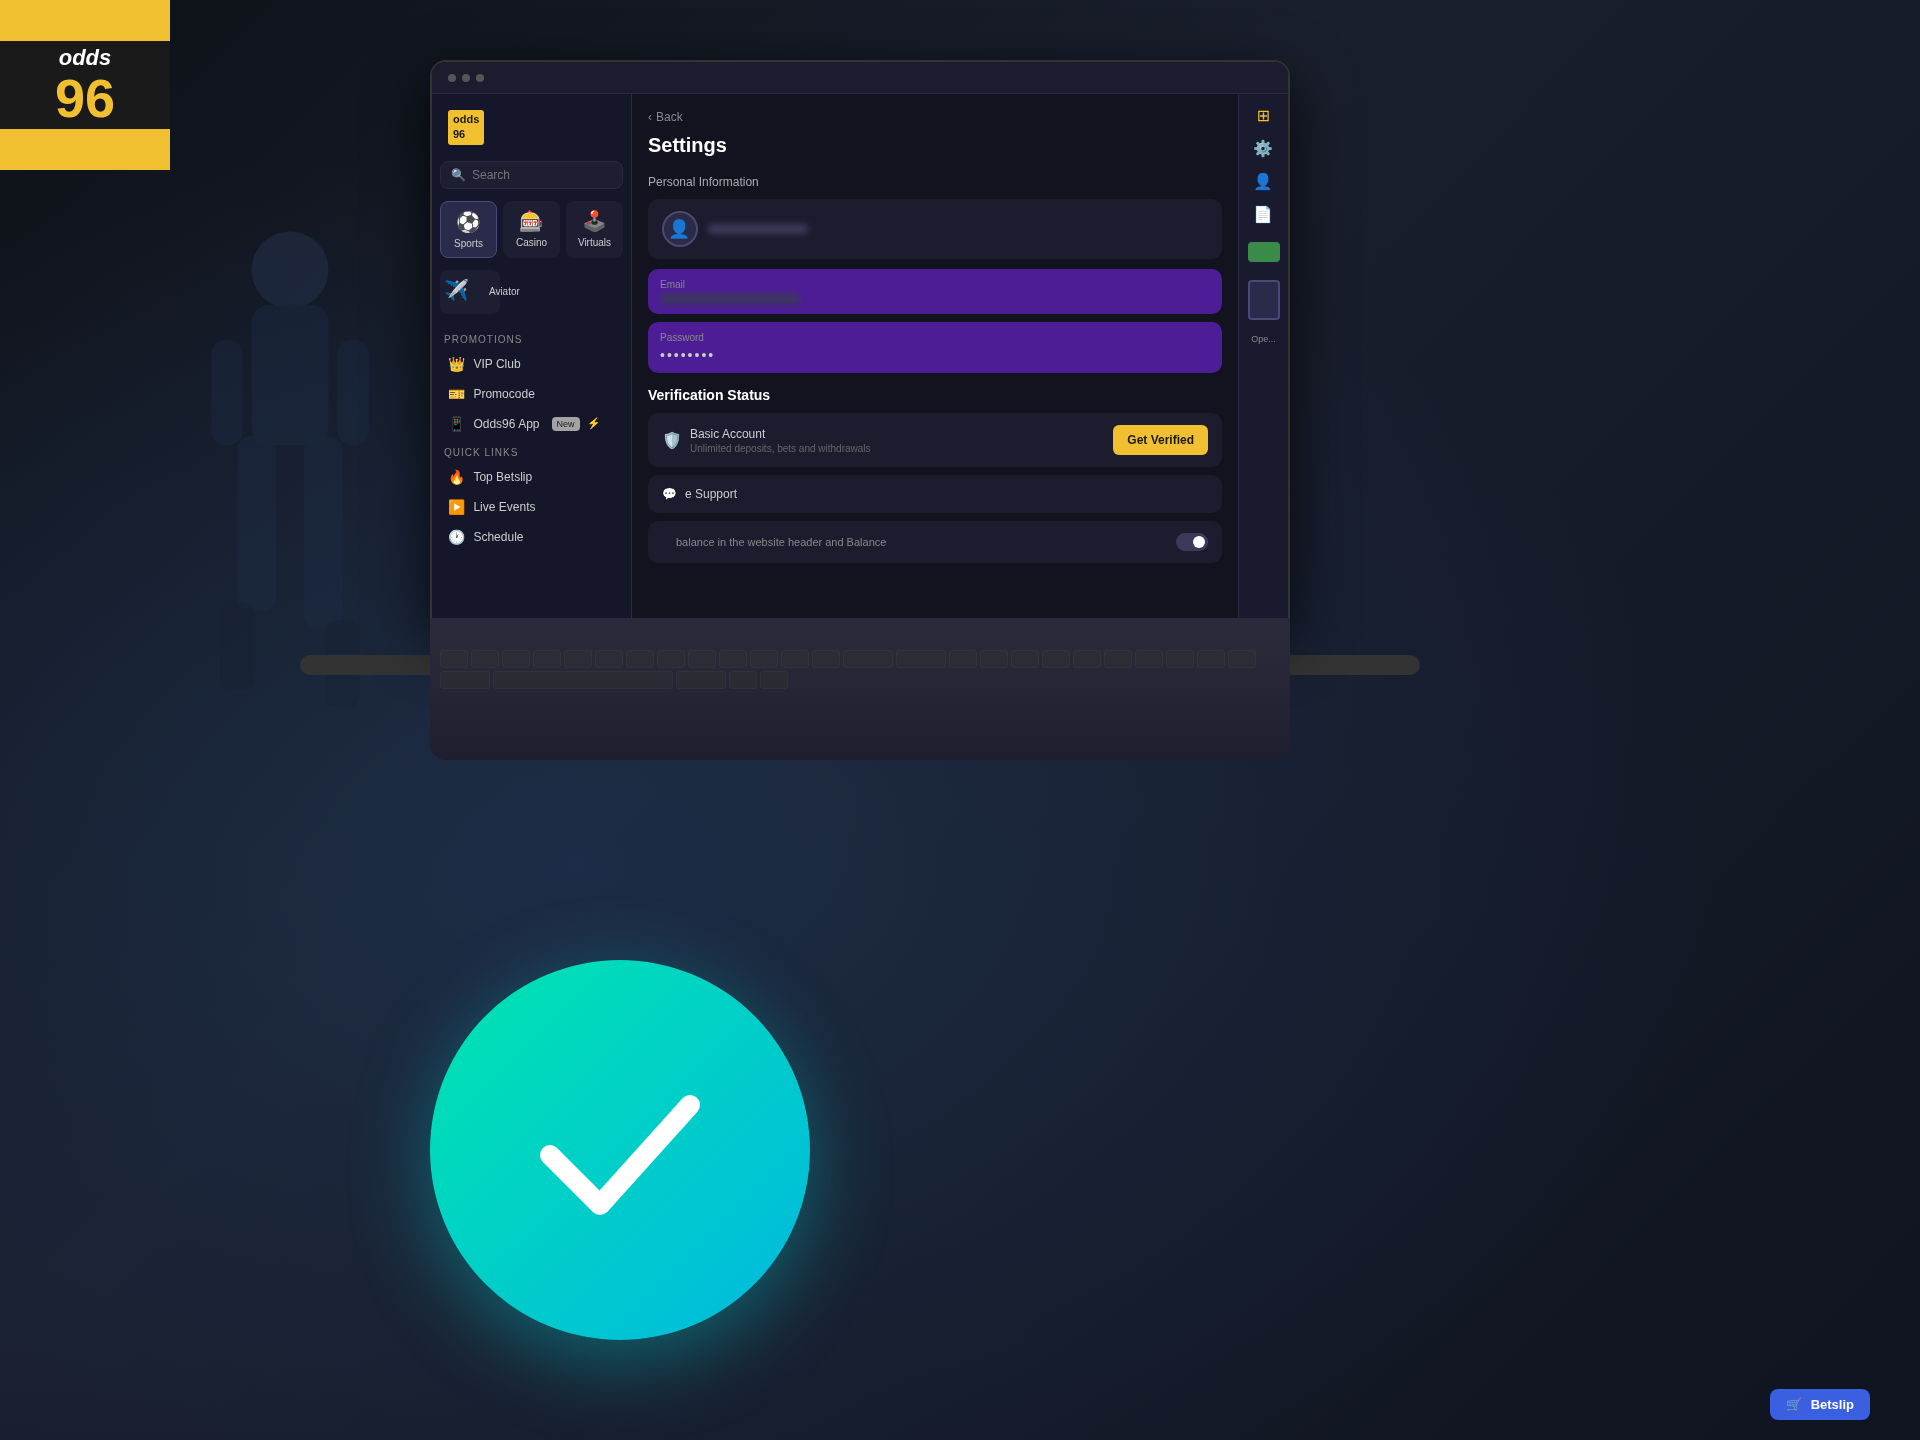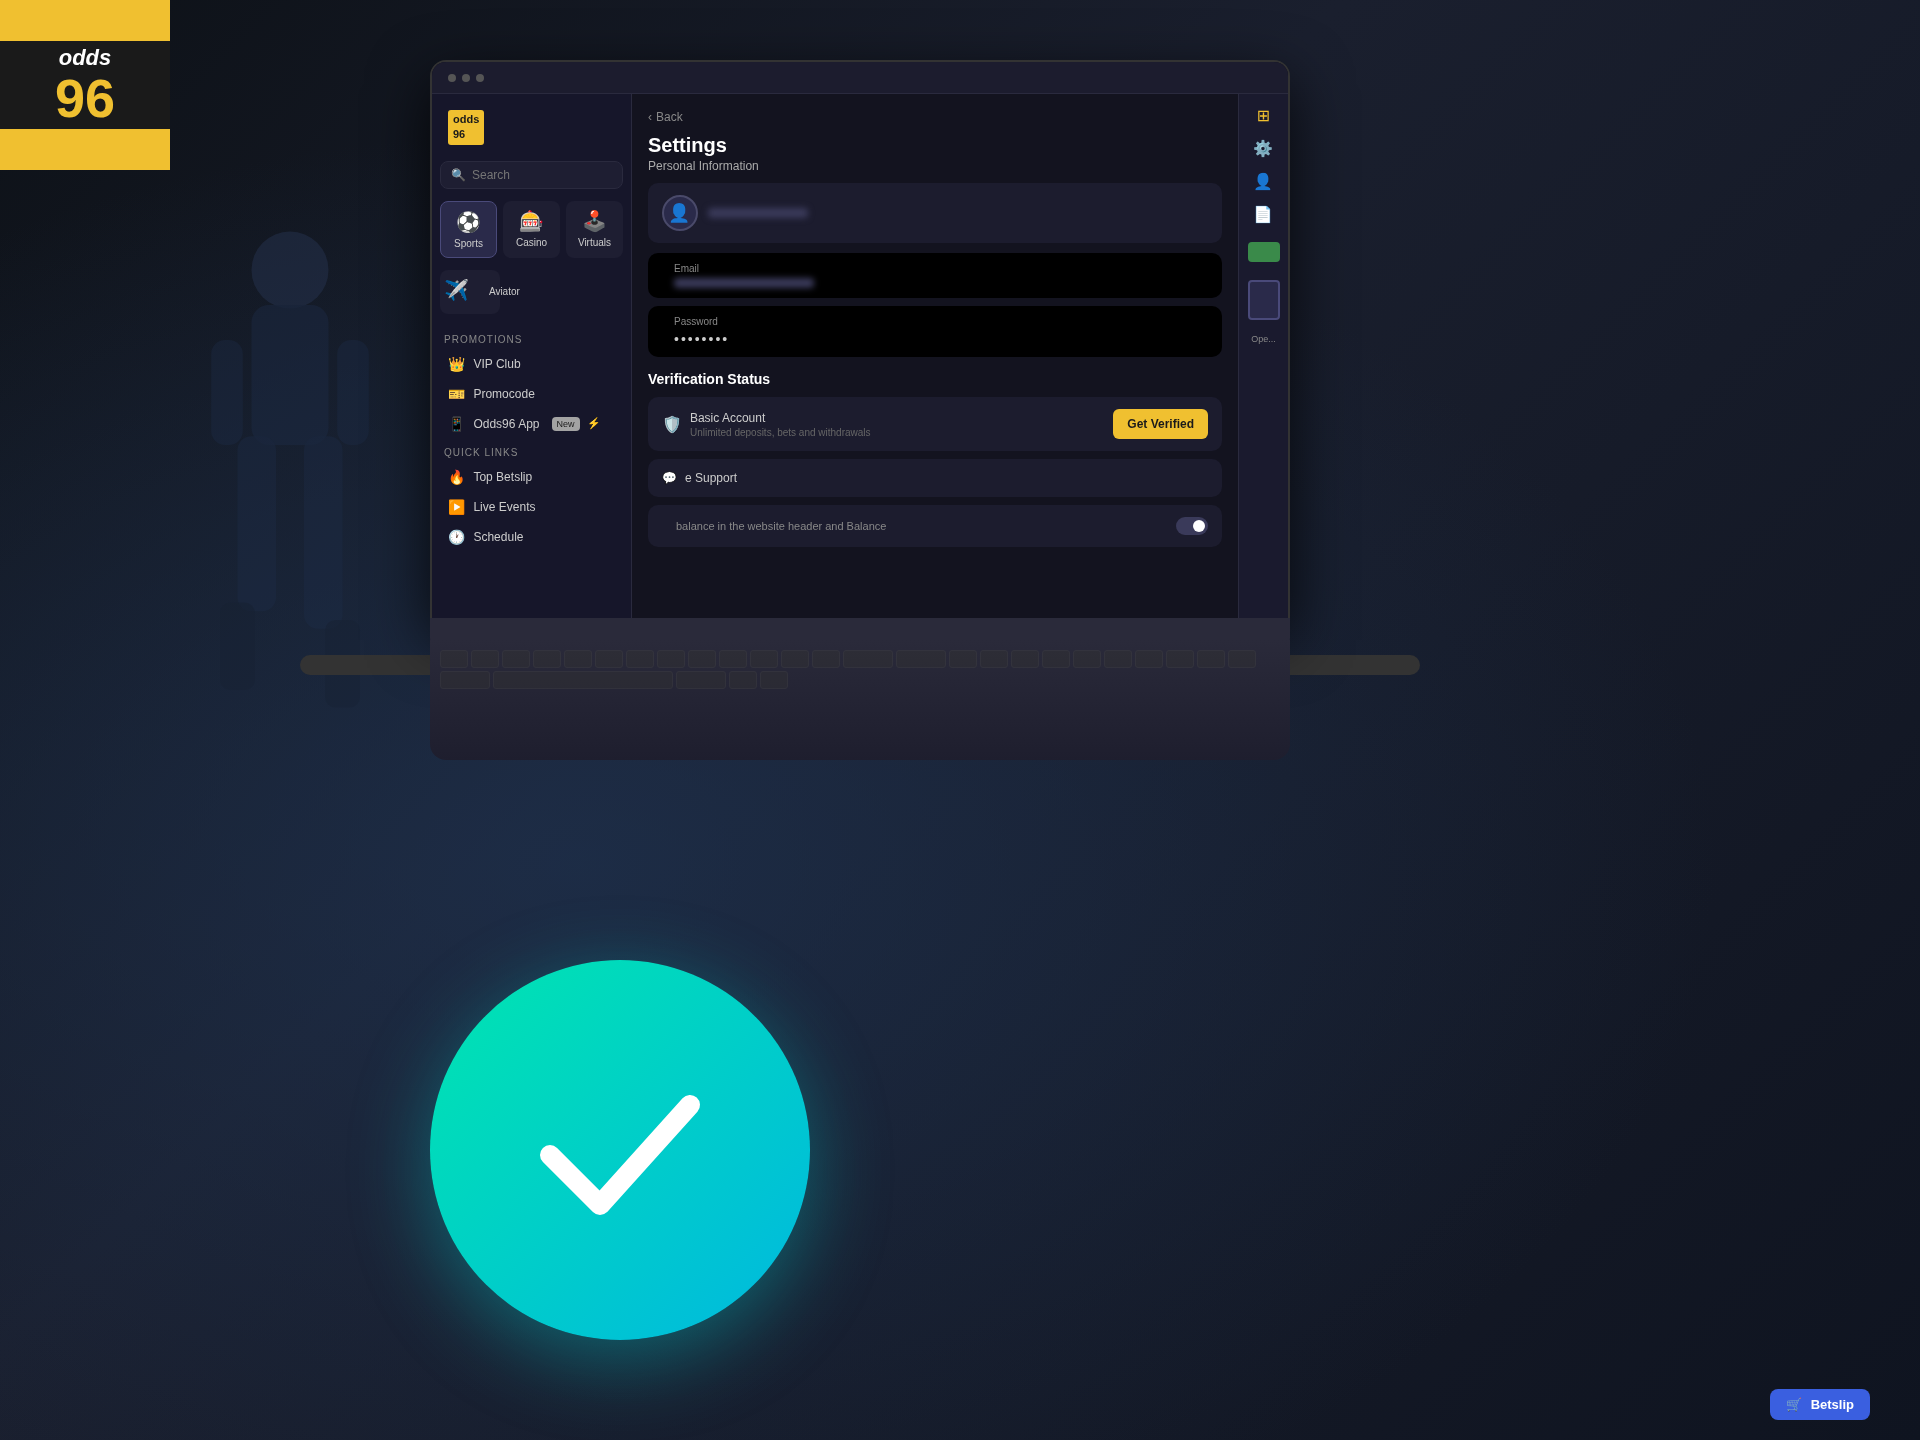--- a/index.html
+++ b/index.html
@@ -213,21 +213,21 @@
       color: #888;
       font-size: 12px;
       cursor: pointer;
       margin-bottom: 10px;
     }
 
     .page-title {
       color: #fff;
       font-size: 20px;
       font-weight: 700;
-      margin-bottom: 2px;
+      margin-bottom: 18px;
     }
 
     .section-heading {
       color: #aaa;
       font-size: 12px;
       margin-bottom: 10px;
     }
 
     
     .profile-card {
@@ -252,23 +252,23 @@
     }
     .username-blur {
       height: 10px;
       width: 100px;
       background: #3a3a5a;
       border-radius: 4px;
       filter: blur(3px);
     }
 
     .info-field {
-      background: #000000;
+      background: #4c1d95;
       border-radius: 10px;
-      padding: 10px 26px;
+      padding: 10px 12px;
       margin-bottom: 8px;
     }
     .info-label {
       color: #888;
       font-size: 10px;
       margin-bottom: 4px;
     }
     .info-value-blur {
       height: 10px;
       width: 140px;

